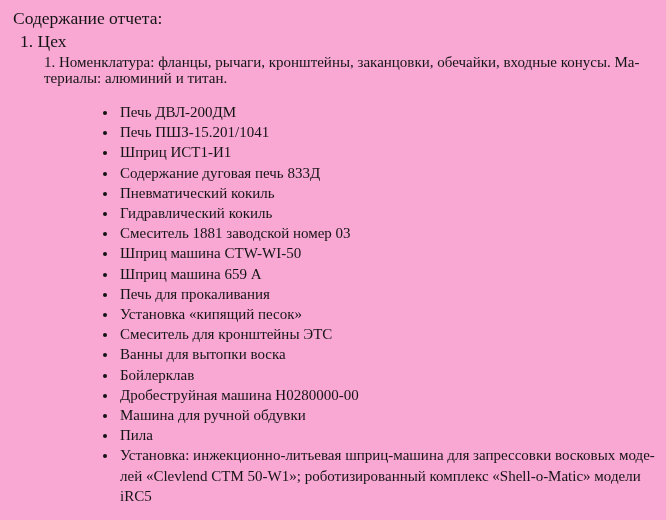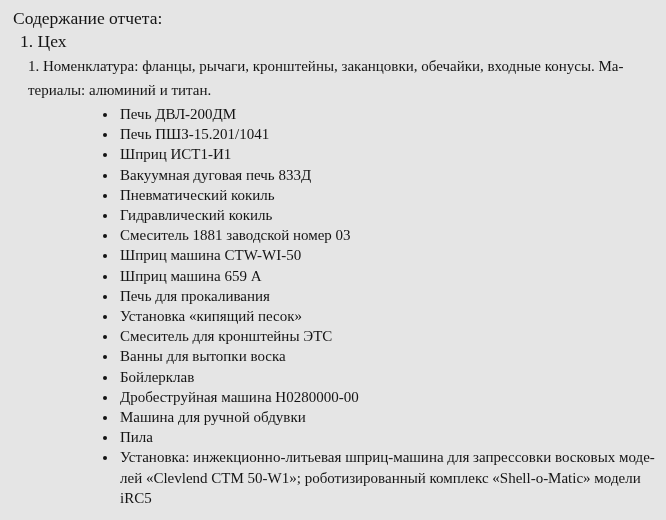--- a/index.html
+++ b/index.html
@@ -4,49 +4,49 @@
 <style>
   html, body {
     margin: 0;
     padding: 0;
     background: #ffffff;
   }
   .page {
     position: relative;
     width: 666px;
     height: 520px;
-    background: #e5e5e5;
+    background: #f9a8d4;
     color: #141414;
     font-family: "Liberation Serif", "DejaVu Serif", serif;
     overflow: hidden;
     box-sizing: border-box;
     padding-top: 7px;
   }
   .doc-title {
     font-size: 17.5px;
     line-height: 23px;
     padding-left: 13px;
     white-space: pre-line;
   }
   .section-title {
     font-size: 17.5px;
     line-height: 23px;
     padding-left: 20px;
     white-space: pre-line;
   }
   .numbered {
-    margin-left: 28px;
+    margin-left: 44px;
     margin-right: 6px;
     font-size: 15px;
-    line-height: 24px;
+    line-height: 16px;
     margin-top: 1px;
     white-space: pre-line;
   }
   ul.equipment {
-    margin: 2px 10px 0 0;
+    margin: 16px 10px 0 0;
     padding-left: 118px;
     list-style: disc outside;
   }
   ul.equipment li {
     font-size: 15px;
     line-height: 20.2px;
     white-space: pre-line;
     padding-left: 2px;
   }
   ul.equipment li::marker {
@@ -63,21 +63,21 @@
   <div class="section-title">1. Цех</div>
 
   <div class="numbered">1. Номенклатура: фланцы, рычаги, кронштейны, заканцовки, обечайки, входные конусы. Ма-
 териалы: алюминий и титан.</div>
 
 
   <ul class="equipment">
     <li>Печь ДВЛ-200ДМ</li>
     <li>Печь ПШЗ-15.201/1041</li>
     <li>Шприц ИСТ1-И1</li>
-    <li>Вакуумная дуговая печь 833Д</li>
+    <li>Содержание дуговая печь 833Д</li>
     <li>Пневматический кокиль</li>
     <li>Гидравлический кокиль</li>
     <li>Смеситель 1881 заводской номер 03</li>
     <li>Шприц машина CTW-WI-50</li>
     <li>Шприц машина 659 А</li>
     <li>Печь для прокаливания</li>
     <li>Установка «кипящий песок»</li>
     <li>Смеситель для кронштейны ЭТС</li>
     <li>Ванны для вытопки воска</li>
     <li>Бойлерклав</li>

